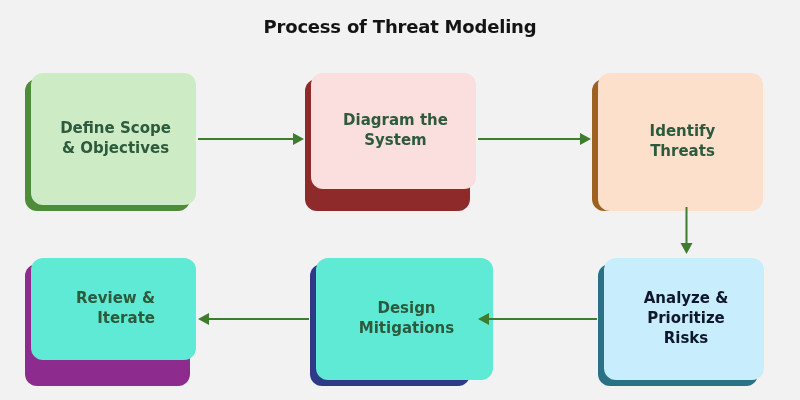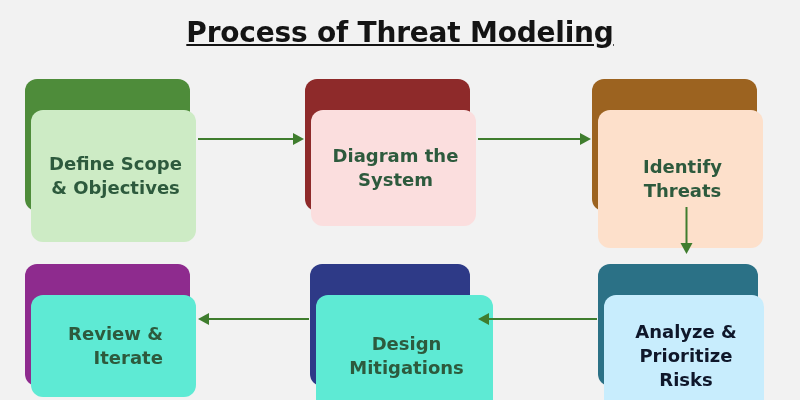--- a/index.html
+++ b/index.html
@@ -18,41 +18,39 @@
     width: 800px;
     height: 400px;
     background: #f2f2f2;
   }
   #title {
     position: absolute;
     top: 16px;
     left: 0;
     width: 800px;
     text-align: center;
-    font-size: 28px;
+    font-size: 18px;
     font-weight: bold;
     color: #141414;
     letter-spacing: -0.2px;
-    text-decoration: underline;
   }
   .node {
     position: absolute;
     box-sizing: border-box;
     border-radius: 12px;
     display: flex;
     align-items: center;
     justify-content: center;
     text-align: center;
-    font-size: 18px;
+    font-size: 15px;
     font-weight: bold;
     line-height: 1.32;
     color: #2d5a3d;
     padding: 4px 10px 4px 14px;
     white-space: pre-line;
-    margin-top: 37px;
   }
   .node-shadow {
     position: absolute;
     border-radius: 12px;
     z-index: 0;
   }
   svg#arrows {
     position: absolute;
     left: 0;
     top: 0;

